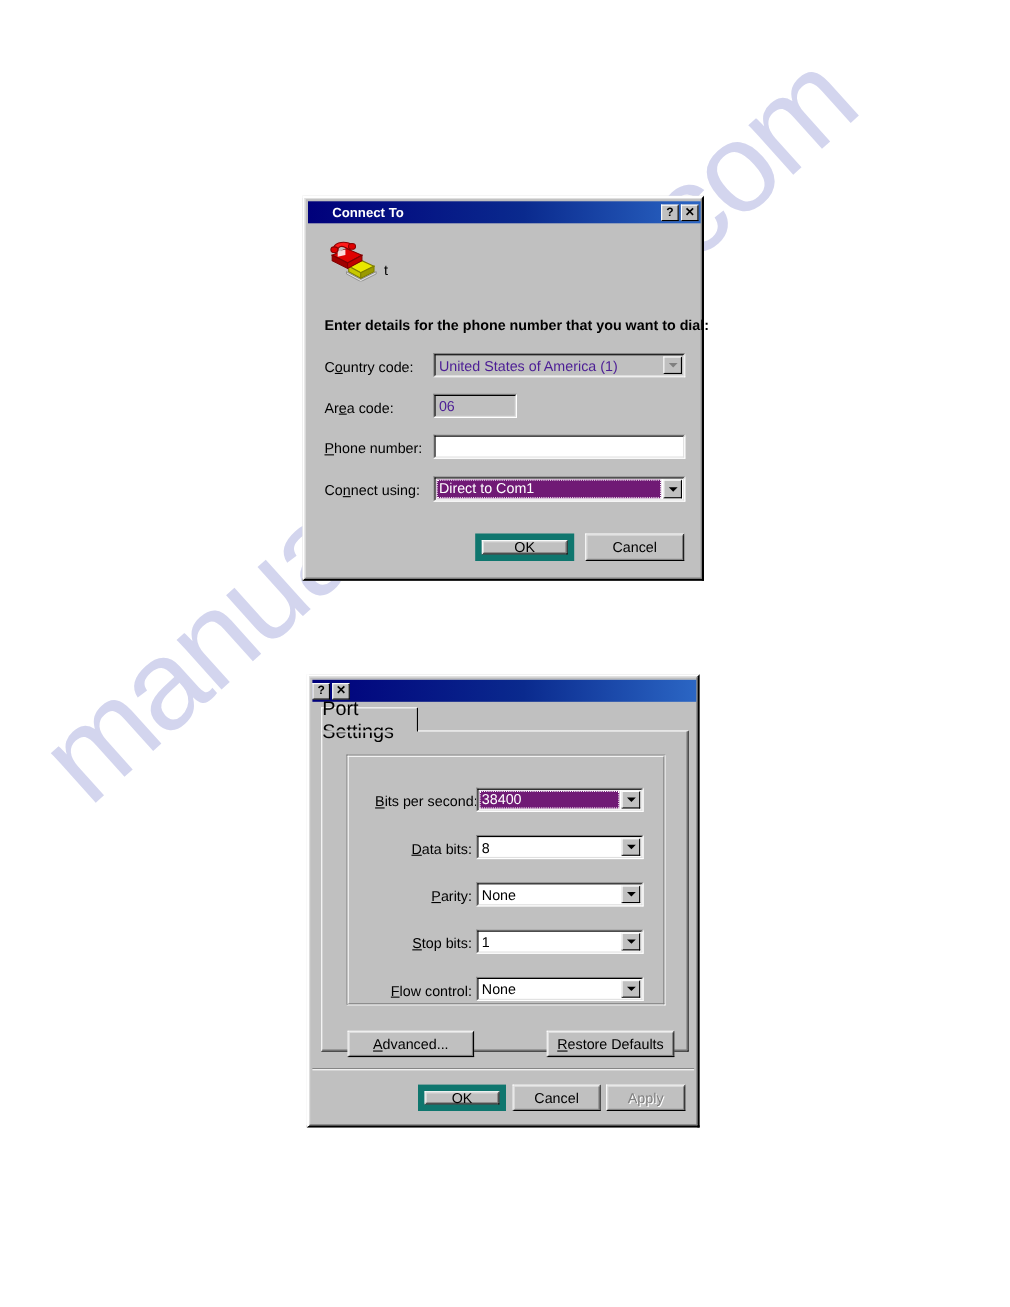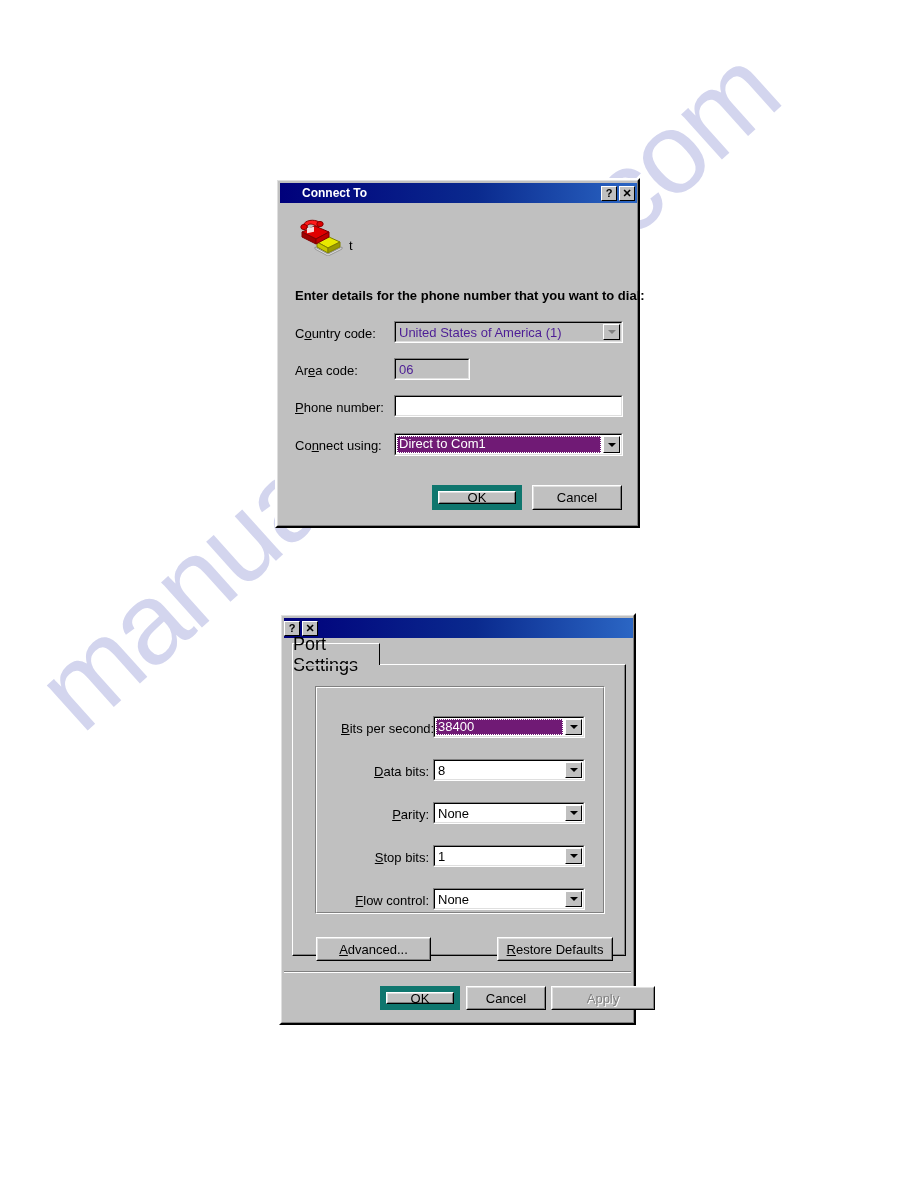--- a/index.html
+++ b/index.html
@@ -477,17 +477,17 @@
 
   <div class="btn default-btn" style="left:99px; top:371px; width:80px; height:24px;">
     <div class="btn-bevel"></div>
     <div class="btn-bevel2"></div>
     <span class="lbl">OK</span>
   </div>
   <div class="btn" style="left:185px; top:371px; width:80px; height:24px;">
     <div class="btn-bevel"></div>
     <span class="lbl">Cancel</span>
   </div>
-  <div class="btn disabled" style="left:270px; top:371px; width:104px; height:24px;">
+  <div class="btn disabled" style="left:270px; top:371px; width:72px; height:24px;">
     <div class="btn-bevel"></div>
     <span class="lbl">Apply</span>
   </div>
 </div>
 
 </body></html>

